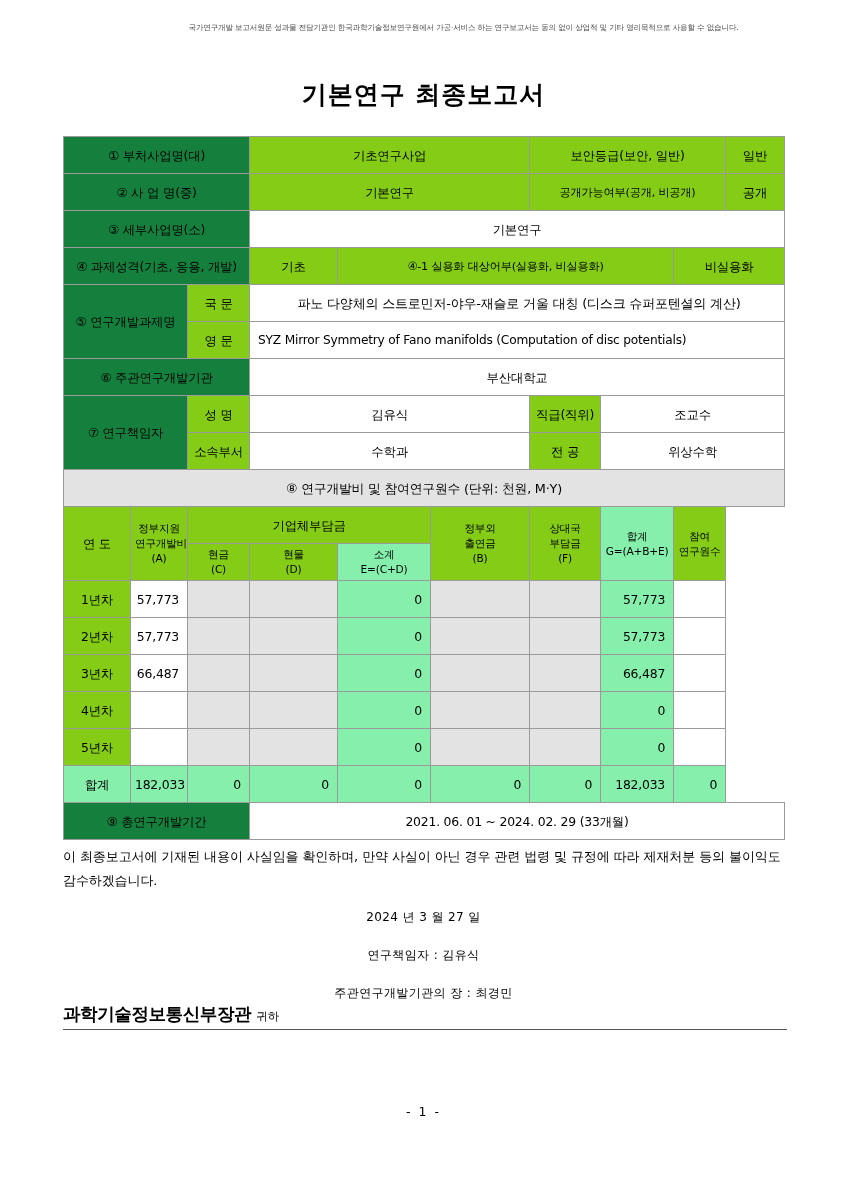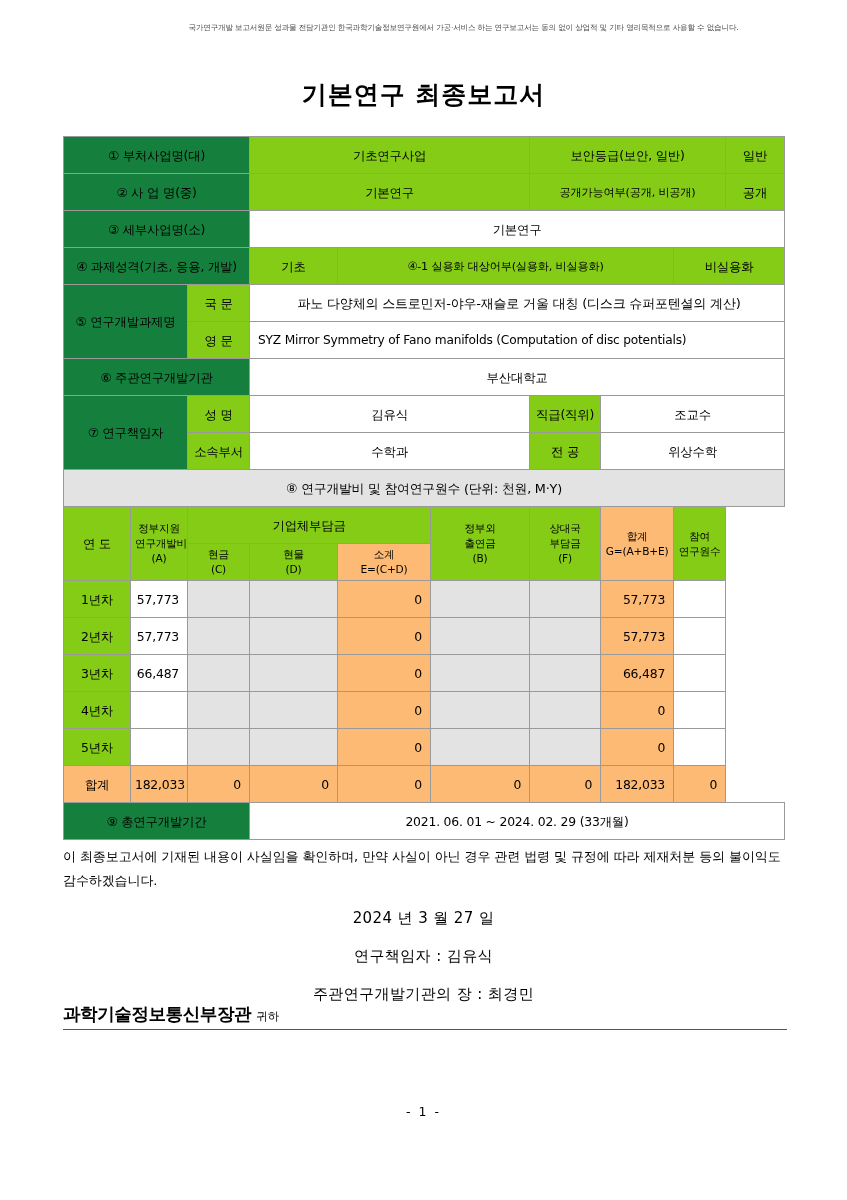--- a/index.html
+++ b/index.html
@@ -41,40 +41,40 @@
     text-align:center;
     vertical-align:middle;
     height:32px;
     line-height:15px;
     letter-spacing:-0.2px;
     word-break:keep-all;
   }
   td.hd   { background:#84cc16; }
   td.val  { background:#ffffff; }
   td.lbl  { background:#15803d; text-align:left; padding-left:10px; }
-  td.orange { background:#fdba74; }
+  td.orange { background:#86efac; }
   td.grey-cell { background:#e3e3e3; }
 
   .num { text-align:right !important; padding-right:8px !important; }
   .small { font-size:11.2px; }
   .tiny  { font-size:10.6px; line-height:13px; }
   td.title-bar { background:#e3e3e3; font-weight:normal; font-size:12.8px; height:30px; }
   .kr-title { text-align:right; padding-left:8px !important; font-size:13px; }
   .en-title { text-align:left !important; padding-left:8px !important; font-size:12.2px; }
   .spaced { letter-spacing:2.4px; }
 
   
   .statement {
     position:absolute; left:63px; top:845px; width:724px;
     font-size:13px; line-height:24px; letter-spacing:-0.1px;
     text-align:left;
   }
 
   
-  .sig { position:absolute; width:847px; text-align:center; font-size:15px; letter-spacing:0.4px; }
+  .sig { position:absolute; width:847px; text-align:center; font-size:12px; letter-spacing:0.4px; }
   .sig-date { top:909px; }
   .sig-pi   { top:947px; }
   .sig-org  { top:985px; }
 
   
   .minister-wrap {
     position:absolute; left:63px; top:1002px; width:724px;
     border-bottom:1.2px solid #555;
     padding-bottom:3px;
   }

